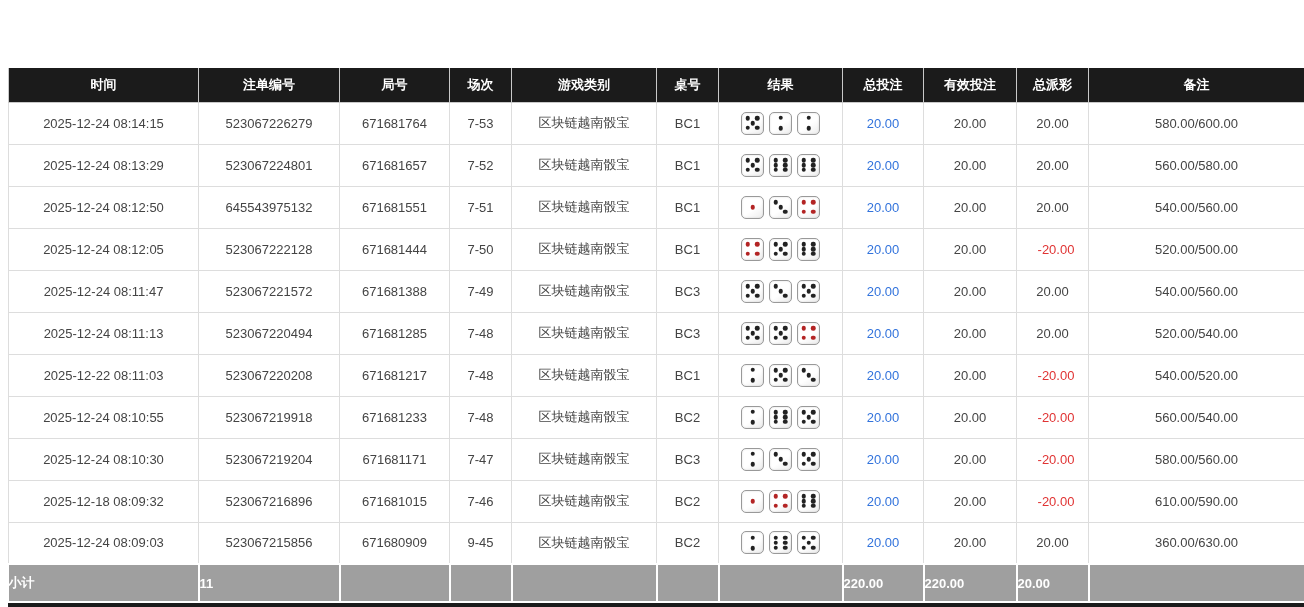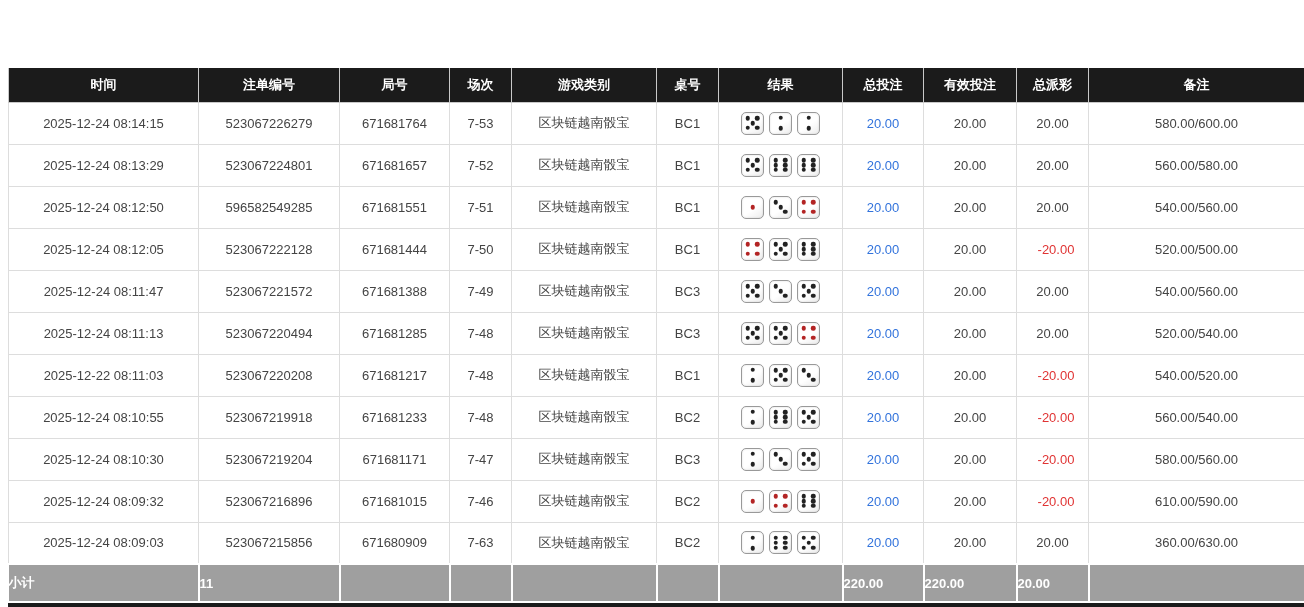--- a/index.html
+++ b/index.html
@@ -149,21 +149,21 @@
                 </div>
               </div>
             </td>
             <td class="total-bet">20.00</td>
             <td>20.00</td>
             <td>20.00</td>
             <td>560.00/580.00</td>
           </tr>
           <tr>
             <td>2025-12-24 08:12:50</td>
-            <td>596582549285</td>
+            <td>645543975132</td>
             <td>671681551</td>
             <td>7-51</td>
             <td>区块链越南骰宝</td>
             <td>BC1</td>
             <td>
               <div class="dice-box">
                 <div class="die">
                   <span class="pip c red"></span>
                 </div>
                 <div class="die">
@@ -385,21 +385,21 @@
                   <span class="pip br"></span>
                 </div>
               </div>
             </td>
             <td class="total-bet">20.00</td>
             <td>20.00</td>
             <td class="neg">-20.00</td>
             <td>580.00/560.00</td>
           </tr>
           <tr>
-            <td>2025-12-24 08:09:32</td>
+            <td>2025-12-18 08:09:32</td>
             <td>523067216896</td>
             <td>671681015</td>
             <td>7-46</td>
             <td>区块链越南骰宝</td>
             <td>BC2</td>
             <td>
               <div class="dice-box">
                 <div class="die">
                   <span class="pip c red"></span>
                 </div>
@@ -421,21 +421,21 @@
             </td>
             <td class="total-bet">20.00</td>
             <td>20.00</td>
             <td class="neg">-20.00</td>
             <td>610.00/590.00</td>
           </tr>
           <tr>
             <td>2025-12-24 08:09:03</td>
             <td>523067215856</td>
             <td>671680909</td>
-            <td>7-63</td>
+            <td>9-45</td>
             <td>区块链越南骰宝</td>
             <td>BC2</td>
             <td>
               <div class="dice-box">
                 <div class="die">
                   <span class="pip tc"></span>
                   <span class="pip bc"></span>
                 </div>
                 <div class="die">
                   <span class="pip tl"></span>

